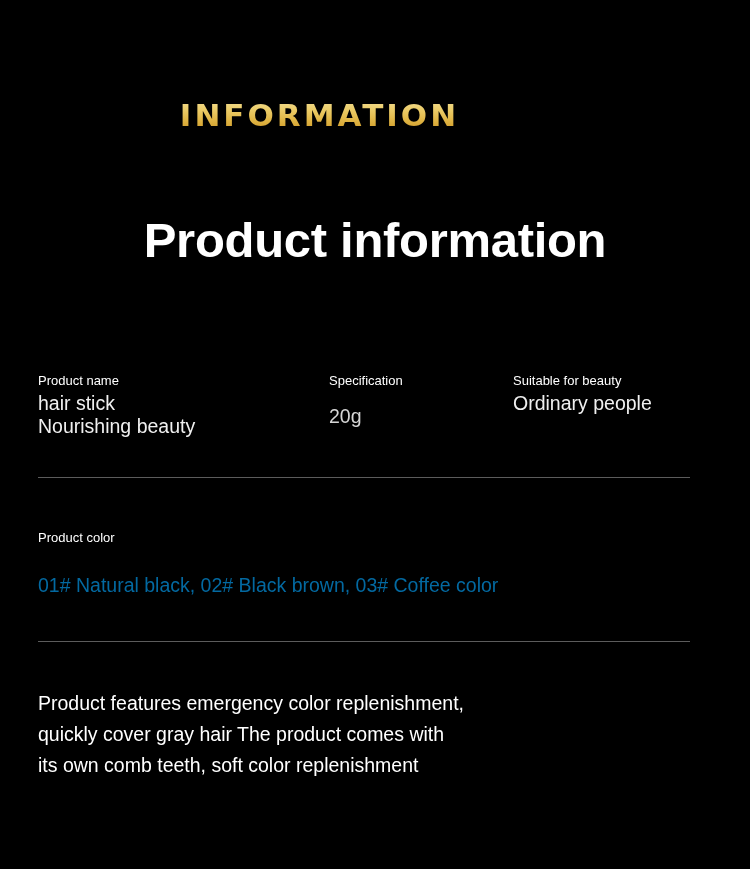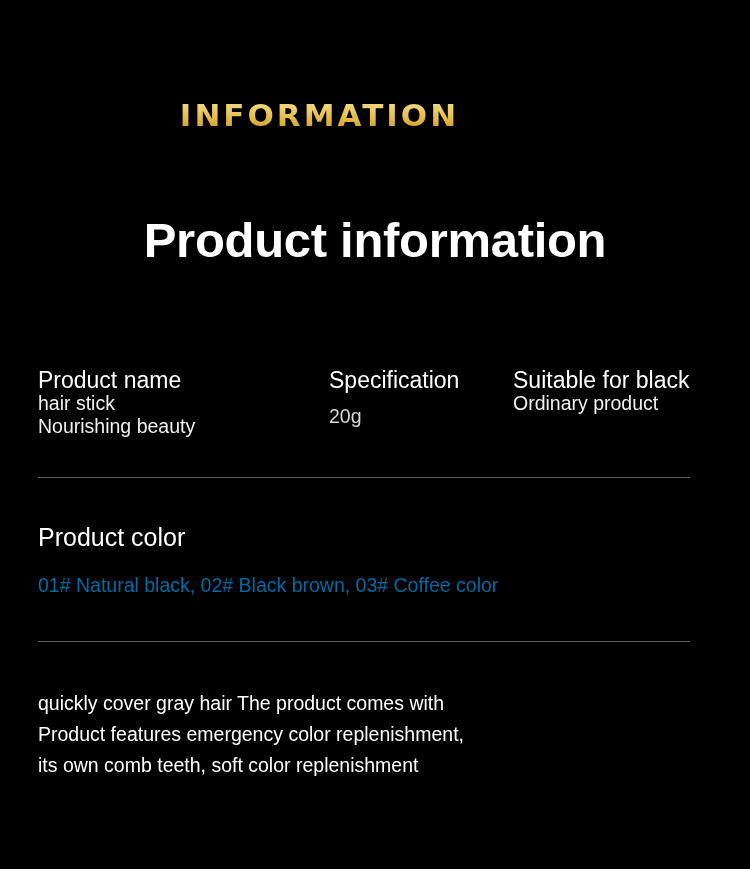--- a/index.html
+++ b/index.html
@@ -76,21 +76,21 @@
   }
   .spec-col {
     position: absolute;
     top: 0;
   }
   .spec-col.c1 { left: 0px;   width: 280px; }
   .spec-col.c2 { left: 291px; width: 170px; }
   .spec-col.c3 { left: 475px; width: 225px; }
 
   .spec-label {
-    font-size: 23px;
+    font-size: 13px;
     color: #ffffff;
     line-height: 23px;
     white-space: nowrap;
   }
   .spec-value {
     font-size: 19.5px;
     color: #f0f0f0;
     line-height: 23px;
   }
   .spec-col.c2 .spec-value {
@@ -107,21 +107,21 @@
     background: #5c5c5c;
   }
   .divider.d1 { top: 477px; }
   .divider.d2 { top: 641px; }
 
   
   .color-label {
     position: absolute;
     left: 38px;
     top: 526px;
-    font-size: 25px;
+    font-size: 13px;
     color: #ffffff;
     line-height: 23px;
   }
   .color-values {
     position: absolute;
     left: 38px;
     top: 574px;
     font-size: 19.5px;
     color: #0369a1;
     line-height: 23px;
@@ -159,32 +159,32 @@
       <div class="spec-value">hair stick</div>
       <div class="spec-value">Nourishing beauty</div>
     </div>
 
     <div class="spec-col c2">
       <div class="spec-label">Specification</div>
       <div class="spec-value">20g</div>
     </div>
 
     <div class="spec-col c3">
-      <div class="spec-label">Suitable for black</div>
-      <div class="spec-value">Ordinary product</div>
+      <div class="spec-label">Suitable for beauty</div>
+      <div class="spec-value">Ordinary people</div>
     </div>
 
   </div>
 
   <div class="divider d1"></div>
 
   <div class="color-label">Product color</div>
   <div class="color-values">01# Natural black, 02# Black brown, 03# Coffee color</div>
 
   <div class="divider d2"></div>
 
   <div class="features">
+    <span class="ln">Product features emergency color replenishment,</span>
     <span class="ln">quickly cover gray hair The product comes with</span>
-    <span class="ln">Product features emergency color replenishment,</span>
     <span class="ln">its own comb teeth, soft color replenishment</span>
   </div>
 
 </div>
 
 </body></html>

